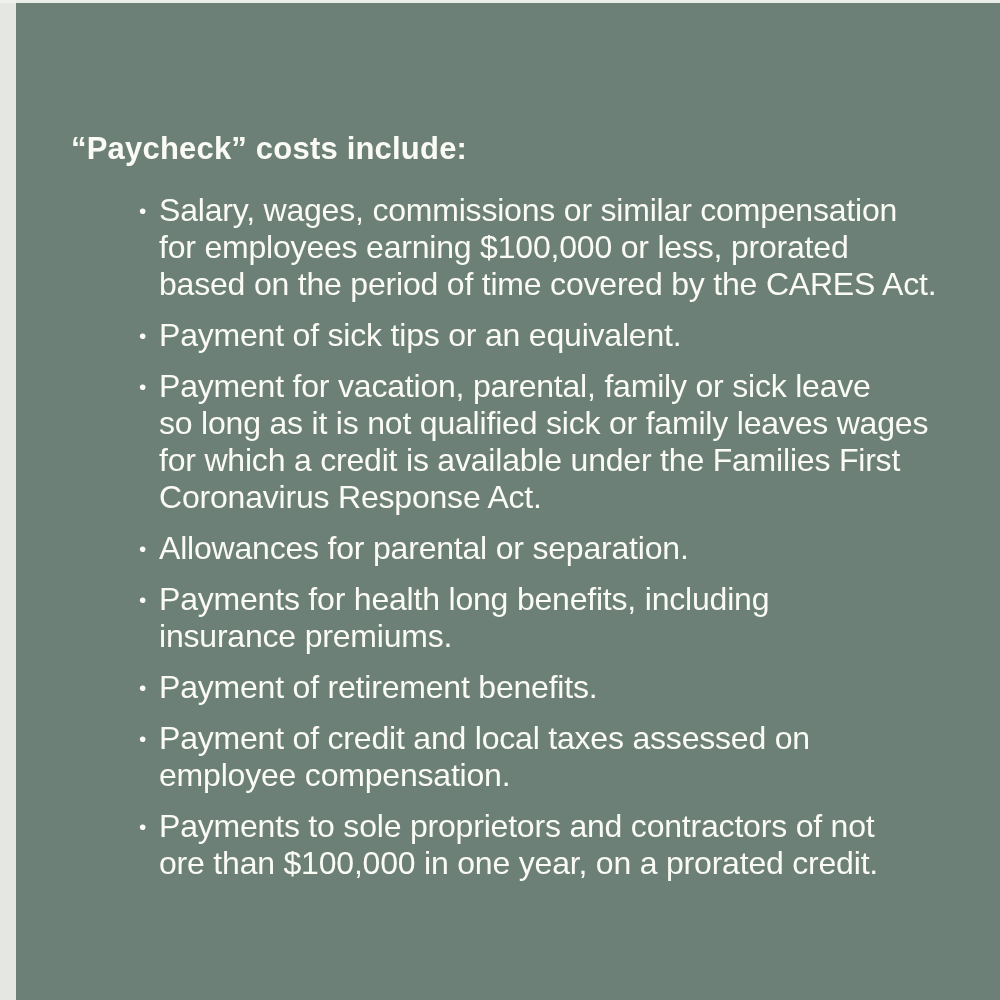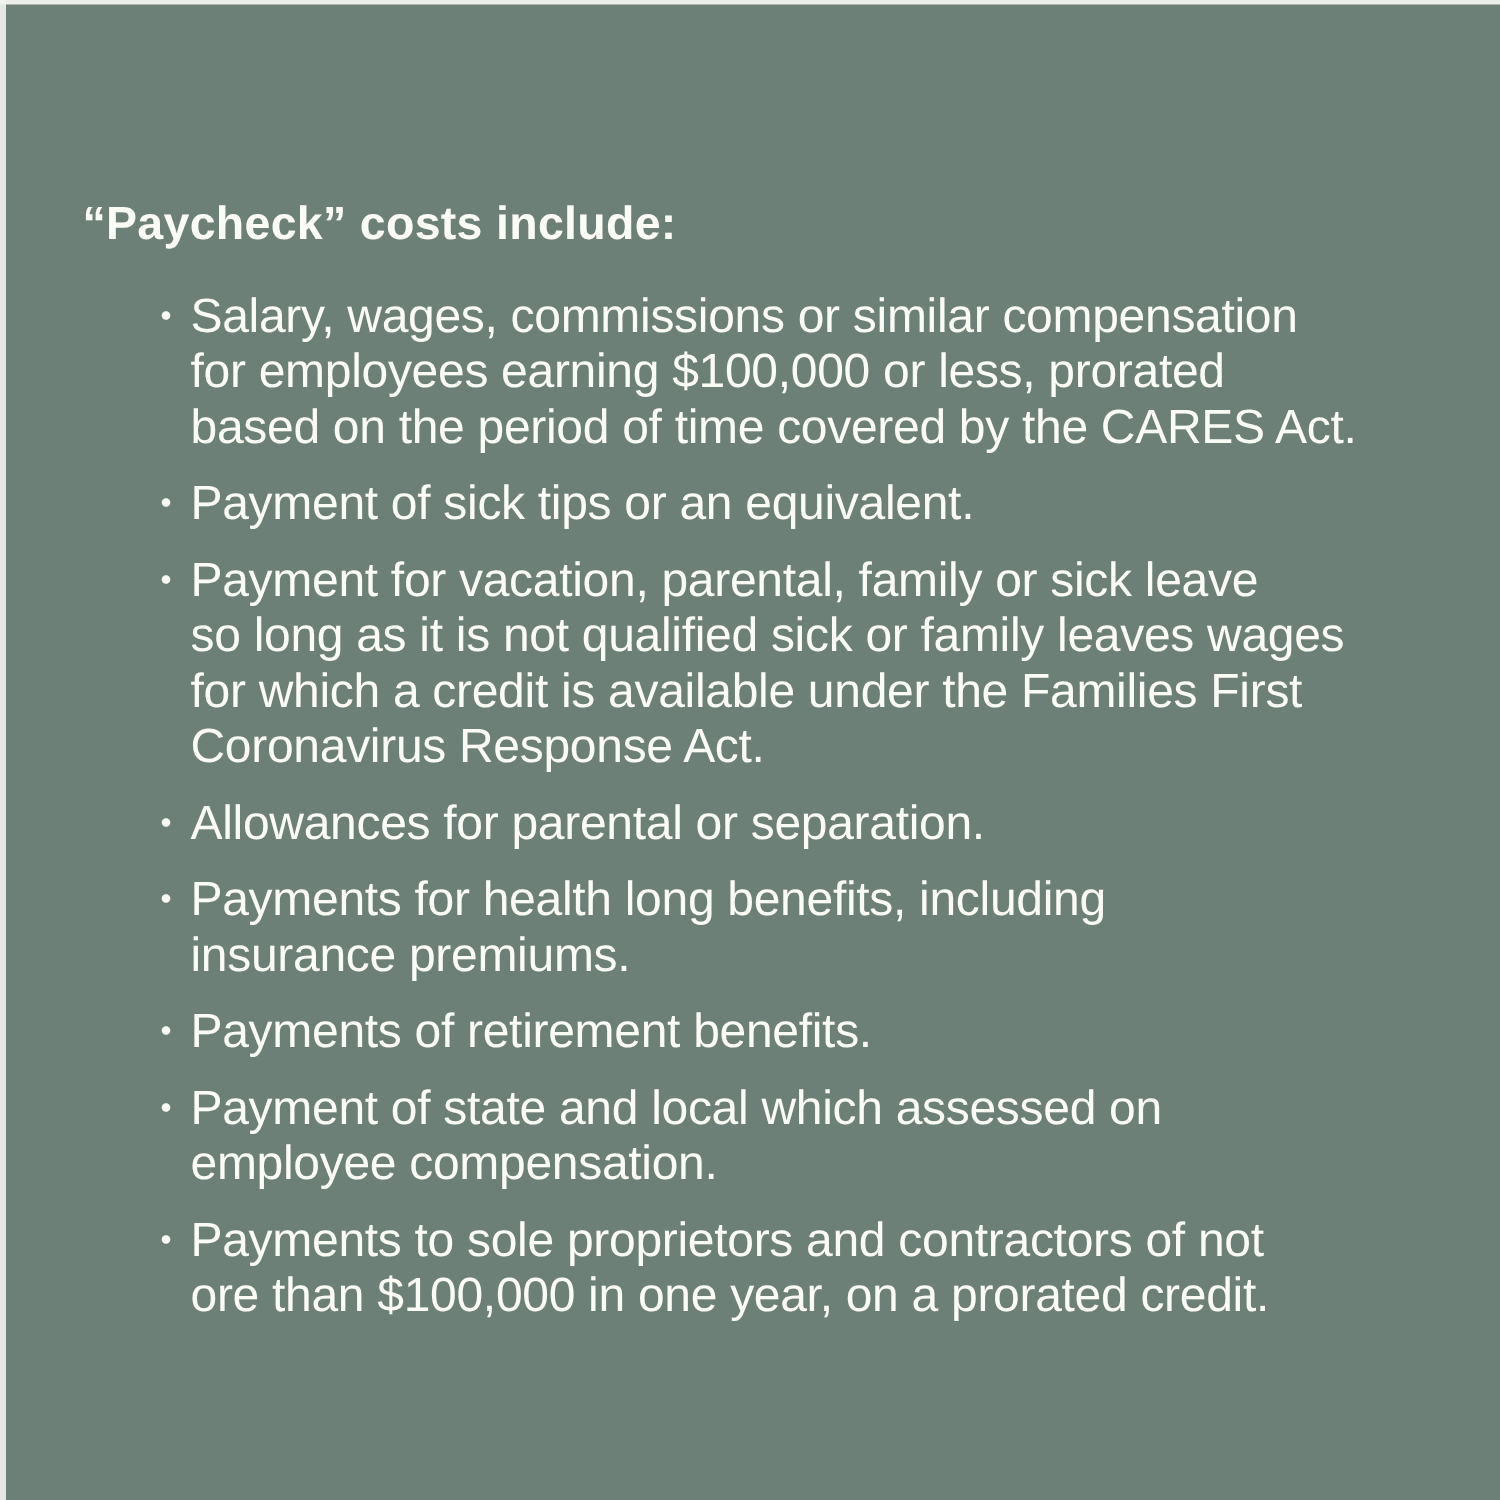--- a/index.html
+++ b/index.html
@@ -1,20 +1,20 @@
 <!DOCTYPE html>
 <html style="--bg: #6d8077; --fg: #fbfbf5; --edge: #f2f2ee;"><head>
 <meta charset="utf-8">
 <style>
   :root {
     --bg: #6d8077;
     --fg: #fbfbf5;
     --edge: #f2f2ee;
   }
-  * { box-sizing: border-box; }
+  * { box-sizing: border-box; padding-left: 16px; }
   html, body {
     margin: 0;
     padding: 0;
   }
   body {
     width: 1000px;
     height: 1000px;
     overflow: hidden;
     background: #ffffff;
     font-family: "Liberation Sans", "DejaVu Sans", sans-serif;
@@ -113,25 +113,25 @@
         <span class="marker">•</span>
         <span class="txt">Allowances for parental or separation.</span>
       </li>
       <li>
         <span class="marker">•</span>
         <span class="txt">Payments for health long benefits, including
 insurance premiums.</span>
       </li>
       <li>
         <span class="marker">•</span>
-        <span class="txt">Payments of retirement benefits.</span>
+        <span class="txt">Payment of retirement benefits.</span>
       </li>
       <li>
         <span class="marker">•</span>
-        <span class="txt">Payment of state and local which assessed on
+        <span class="txt">Payment of credit and local taxes assessed on
 employee compensation.</span>
       </li>
       <li>
         <span class="marker">•</span>
         <span class="txt">Payments to sole proprietors and contractors of not
 ore than $100,000 in one year, on a prorated credit.</span>
       </li>
     </ul>
   </div>
 </div>

